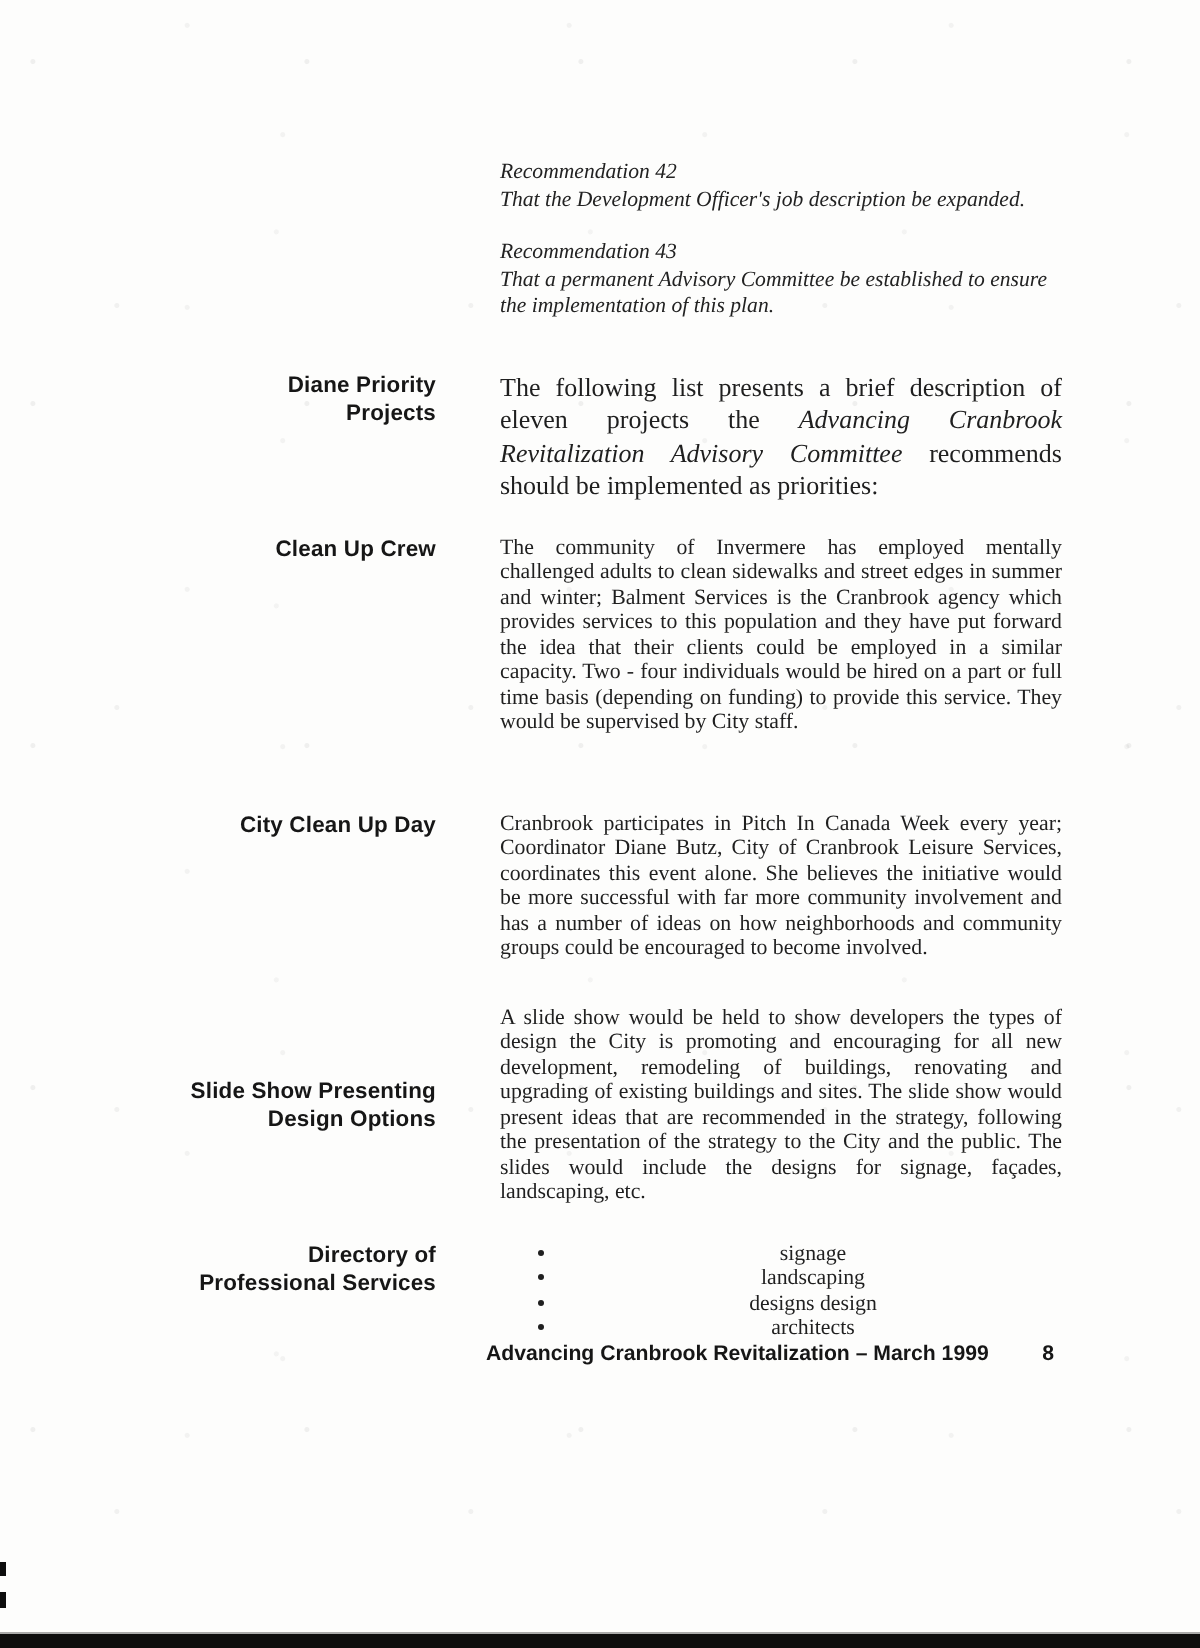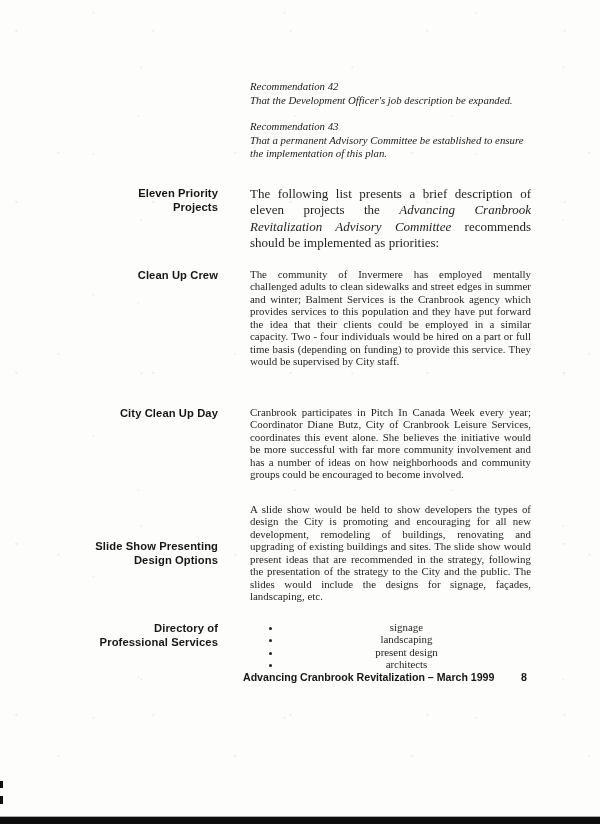--- a/index.html
+++ b/index.html
@@ -92,21 +92,21 @@
       <div>Recommendation 42</div>
       <div>That the Development Officer's job description be expanded.</div>
     </div>
 
     <div class="rec-block">
       <div>Recommendation 43</div>
       <div>That a permanent Advisory Committee be established to ensure the implementation of this plan.</div>
     </div>
 
     <div class="row row-intro">
-      <div class="hcol">Eleven Priority
+      <div class="hcol">Diane Priority
 Projects</div>
       <div class="bcol intro-body"><span>The following list presents a brief description of eleven projects the </span><span class="it">Advancing Cranbrook Revitalization Advisory Committee</span><span> recommends should be implemented as priorities:</span></div>
     </div>
 
     <div class="row row-clean">
       <div class="hcol">Clean Up Crew</div>
       <div class="bcol body-text">The community of Invermere has employed mentally challenged adults to clean sidewalks and street edges in summer and winter; Balment Services is the Cranbrook agency which provides services to this population and they have put forward the idea that their clients could be employed in a similar capacity. Two - four individuals would be hired on a part or full time basis (depending on funding) to provide this service. They would be supervised by City staff.</div>
     </div>
 
     <div class="row row-city">
@@ -120,21 +120,21 @@
       <div class="bcol body-text">A slide show would be held to show developers the types of design the City is promoting and encouraging for all new development, remodeling of buildings, renovating and upgrading of existing buildings and sites. The slide show would present ideas that are recommended in the strategy, following the presentation of the strategy to the City and the public. The slides would include the designs for signage, façades, landscaping, etc.</div>
     </div>
 
     <div class="row row-directory">
       <div class="hcol">Directory of
 Professional Services</div>
       <div class="bcol">
         <ul class="bullets">
           <li>signage</li>
           <li>landscaping</li>
-          <li>present design</li>
+          <li>designs design</li>
           <li>architects</li>
         </ul>
       </div>
     </div>
 
     <div class="footer">
       <span class="footer-title">Advancing Cranbrook Revitalization – March 1999</span>
       <span class="footer-page">8</span>
     </div>
 

